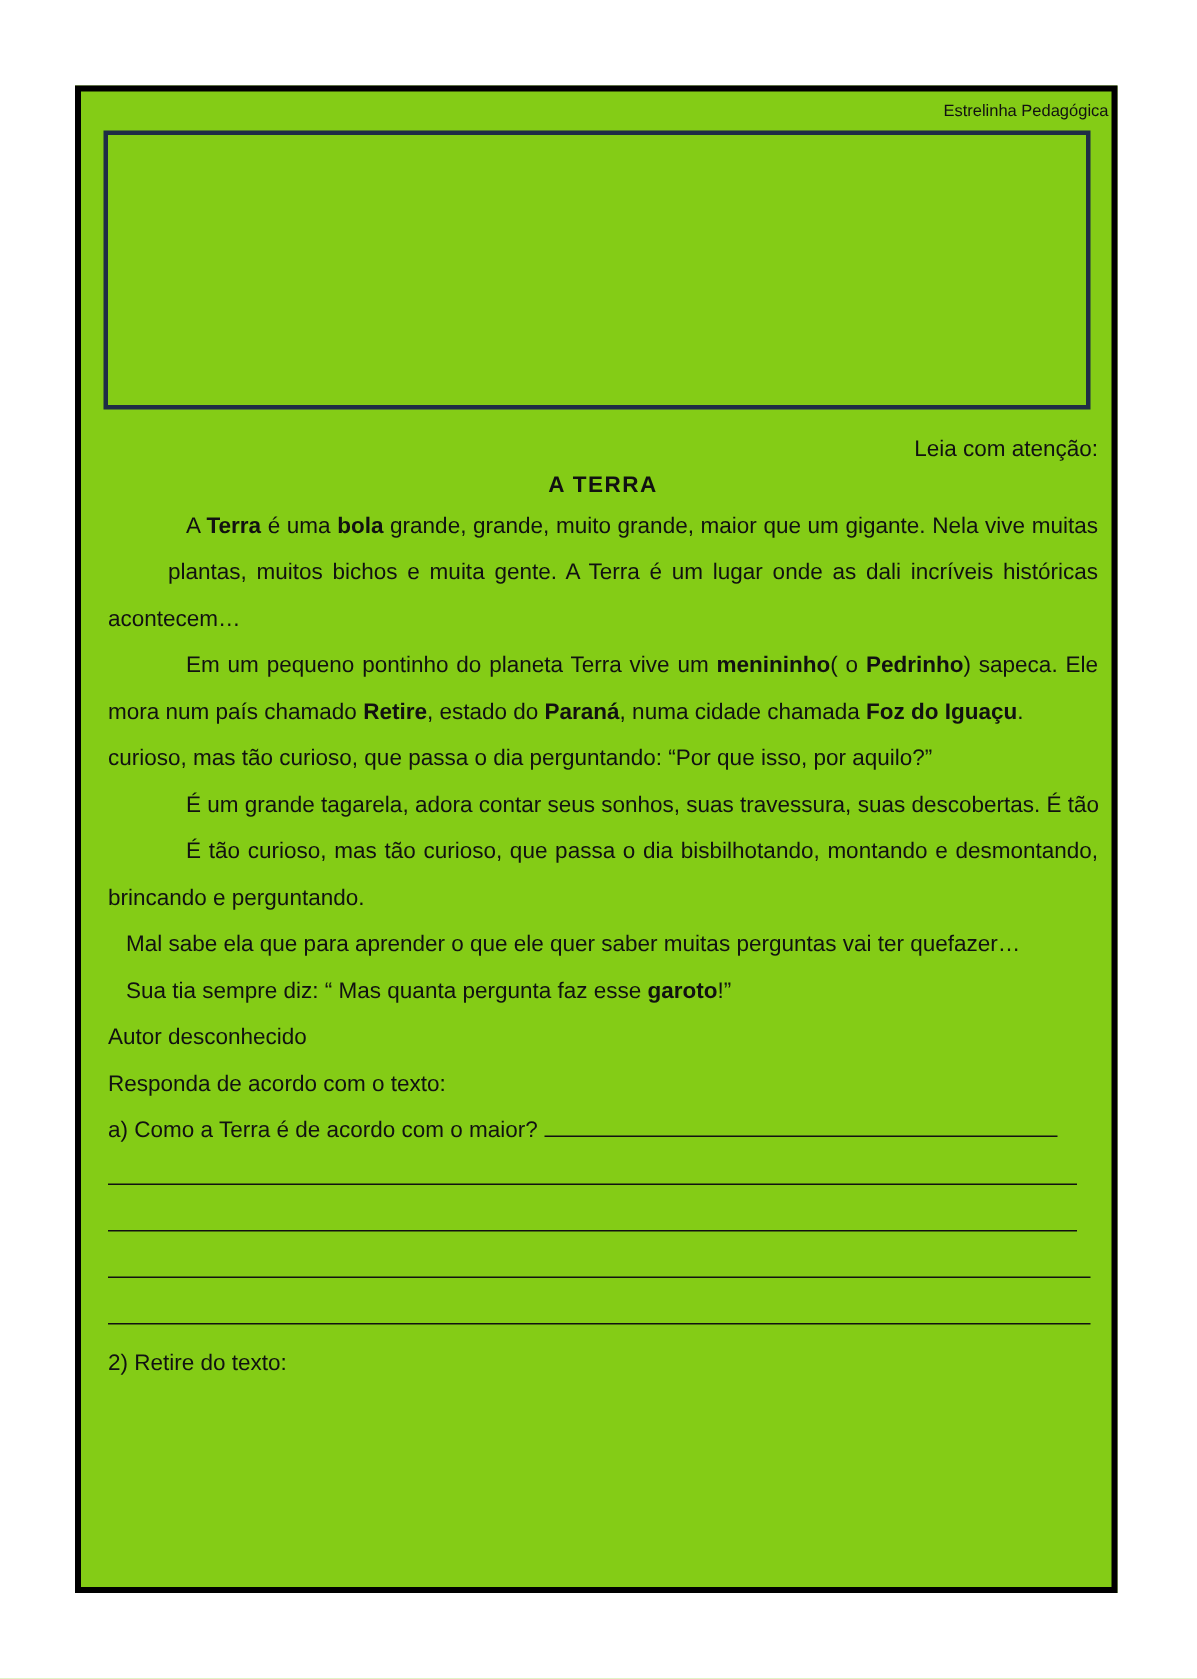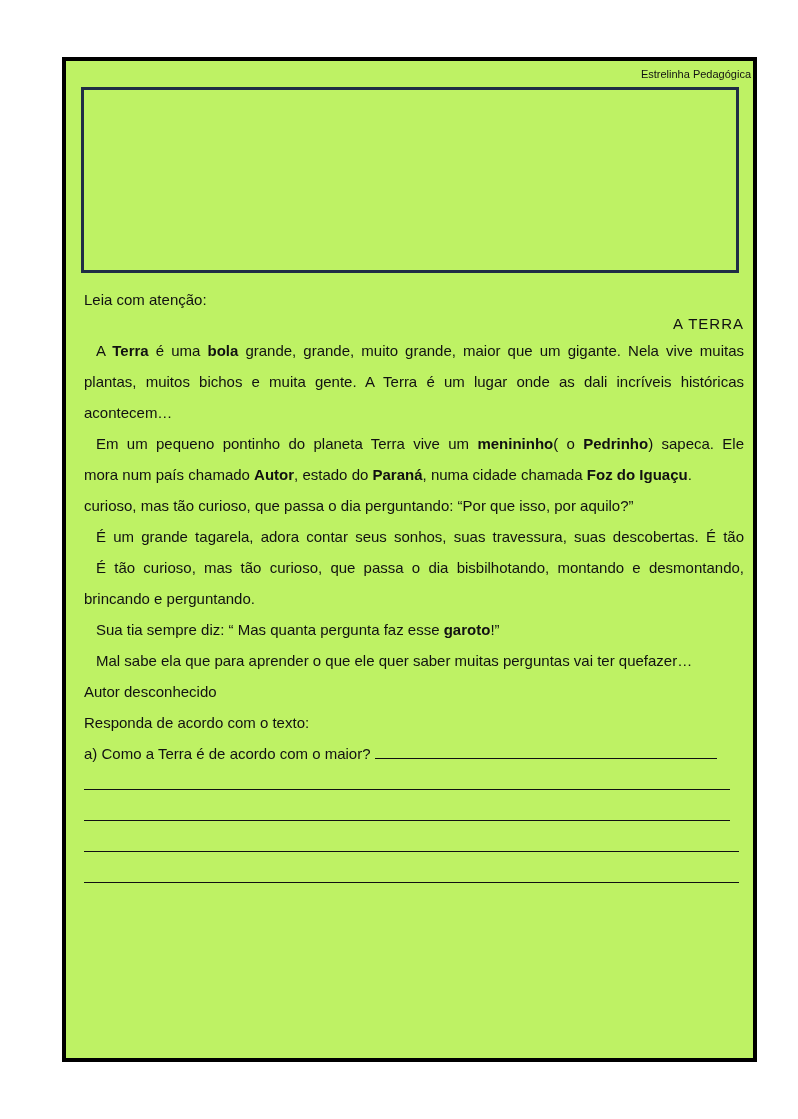--- a/index.html
+++ b/index.html
@@ -1,72 +1,73 @@
 <!DOCTYPE html>
 <html><head>
 <meta charset="utf-8">
 <style>
   html, body { margin: 0; padding: 0; background: #ffffff; }
   body { width: 798px; height: 1119px; position: relative; overflow: hidden;
          font-family: "Liberation Sans", sans-serif; color: #111; }
-  .frame { position: absolute; left: 62px; top: 57px; width: 687px; height: 997px;
-           border: 4px solid #000; background: #bef264; }
+  .frame { position: absolute; left: 50px; top: 57px; width: 687px; height: 997px;
+           border: 4px solid #000; background: #84cc16; }
   .credit { position: absolute; right: 2px; top: 7px; font-size: 11px; color: #111; }
   .blank-box { position: absolute; left: 15px; top: 26px; width: 652px; height: 180px;
                border: 3px solid #1f2d45; }
   .content { position: absolute; left: 18px; top: 226px; width: 660px;
              font-size: 15px; }
   .line { height: 31px; line-height: 31px; white-space: nowrap; }
-  .title { text-align: right; font-weight: normal; letter-spacing: 1px; height: 22px; line-height: 22px; font-size: 15px; }
+  .title { text-align: center; font-weight: bold; letter-spacing: 1px; height: 22px; line-height: 22px; font-size: 15px; }
   .indent { padding-left: 12px; }
-  .just { text-align: justify; text-align-last: justify; }
+  .just { text-align: justify; text-align-last: justify; margin-left: 40px; }
   b { font-weight: bold; }
   .blank { display: inline-block; border-bottom: 1.5px solid #111; height: 18px; vertical-align: baseline; }
   .full { display: block; border-bottom: 1.5px solid #111; height: 20px; }
 </style>
 </head>
 <body>
 
 <div class="frame">
   <div class="credit">Estrelinha Pedagógica</div>
   <div class="blank-box"></div>
 
   <div class="content">
-    <div class="line" style="height:26px;line-height:26px;">Leia com atenção:</div>
+    <div class="line" style="height:26px;line-height:26px;text-align:right;">Leia com atenção:</div>
     <div class="title">A TERRA</div>
 
     <div class="line indent just"><span>A </span><b>Terra</b><span> é uma </span><b>bola</b><span> grande, grande, muito grande, maior que um gigante. Nela vive muitas</span></div>
     <div class="line just">plantas, muitos bichos e muita gente. A Terra é um lugar onde as dali incríveis históricas</div>
     <div class="line">acontecem…</div>
 
     <div class="line indent just"><span>Em um pequeno pontinho do planeta Terra vive um </span><b>menininho</b><span>( o </span><b>Pedrinho</b><span>) sapeca. Ele</span></div>
-    <div class="line"><span>mora num país chamado </span><b>Autor</b><span>, estado do </span><b>Paraná</b><span>, numa cidade chamada </span><b>Foz do Iguaçu</b><span>.</span></div>
+    <div class="line"><span>mora num país chamado </span><b>Retire</b><span>, estado do </span><b>Paraná</b><span>, numa cidade chamada </span><b>Foz do Iguaçu</b><span>.</span></div>
 
     <div class="line">curioso, mas tão curioso, que passa o dia perguntando: “Por que isso, por aquilo?”</div>
     <div class="line indent just">É um grande tagarela, adora contar seus sonhos, suas travessura, suas descobertas. É tão</div>
 
     <div class="line indent just">É tão curioso, mas tão curioso, que passa o dia bisbilhotando, montando e desmontando,</div>
     <div class="line">brincando e perguntando.</div>
 
+    <div class="line indent">Mal sabe ela que para aprender o que ele quer saber muitas perguntas vai ter quefazer…</div>
     <div class="line indent"><span>Sua tia sempre diz: “ Mas quanta pergunta faz esse </span><b>garoto</b><span>!”</span></div>
-    <div class="line indent">Mal sabe ela que para aprender o que ele quer saber muitas perguntas vai ter quefazer…</div>
     <div class="line">Autor desconhecido</div>
 
     <div class="line">Responda de acordo com o texto:</div>
 
     <div class="line"><span>a) Como a Terra é de acordo com o maior?</span> <span class="blank" style="width:342px"></span></div>
     <div class="line">
         <span class="full" style="width:646px"></span>
       </div>
 
     <div class="line">
         <span class="full" style="width:646px"></span>
       </div>
 
     <div class="line">
         <span class="full" style="width:655px"></span>
       </div>
     <div class="line">
         <span class="full" style="width:655px"></span>
       </div>
 
+    <div class="line">2) Retire do texto:</div>
   </div>
 </div>
 
 </body></html>

